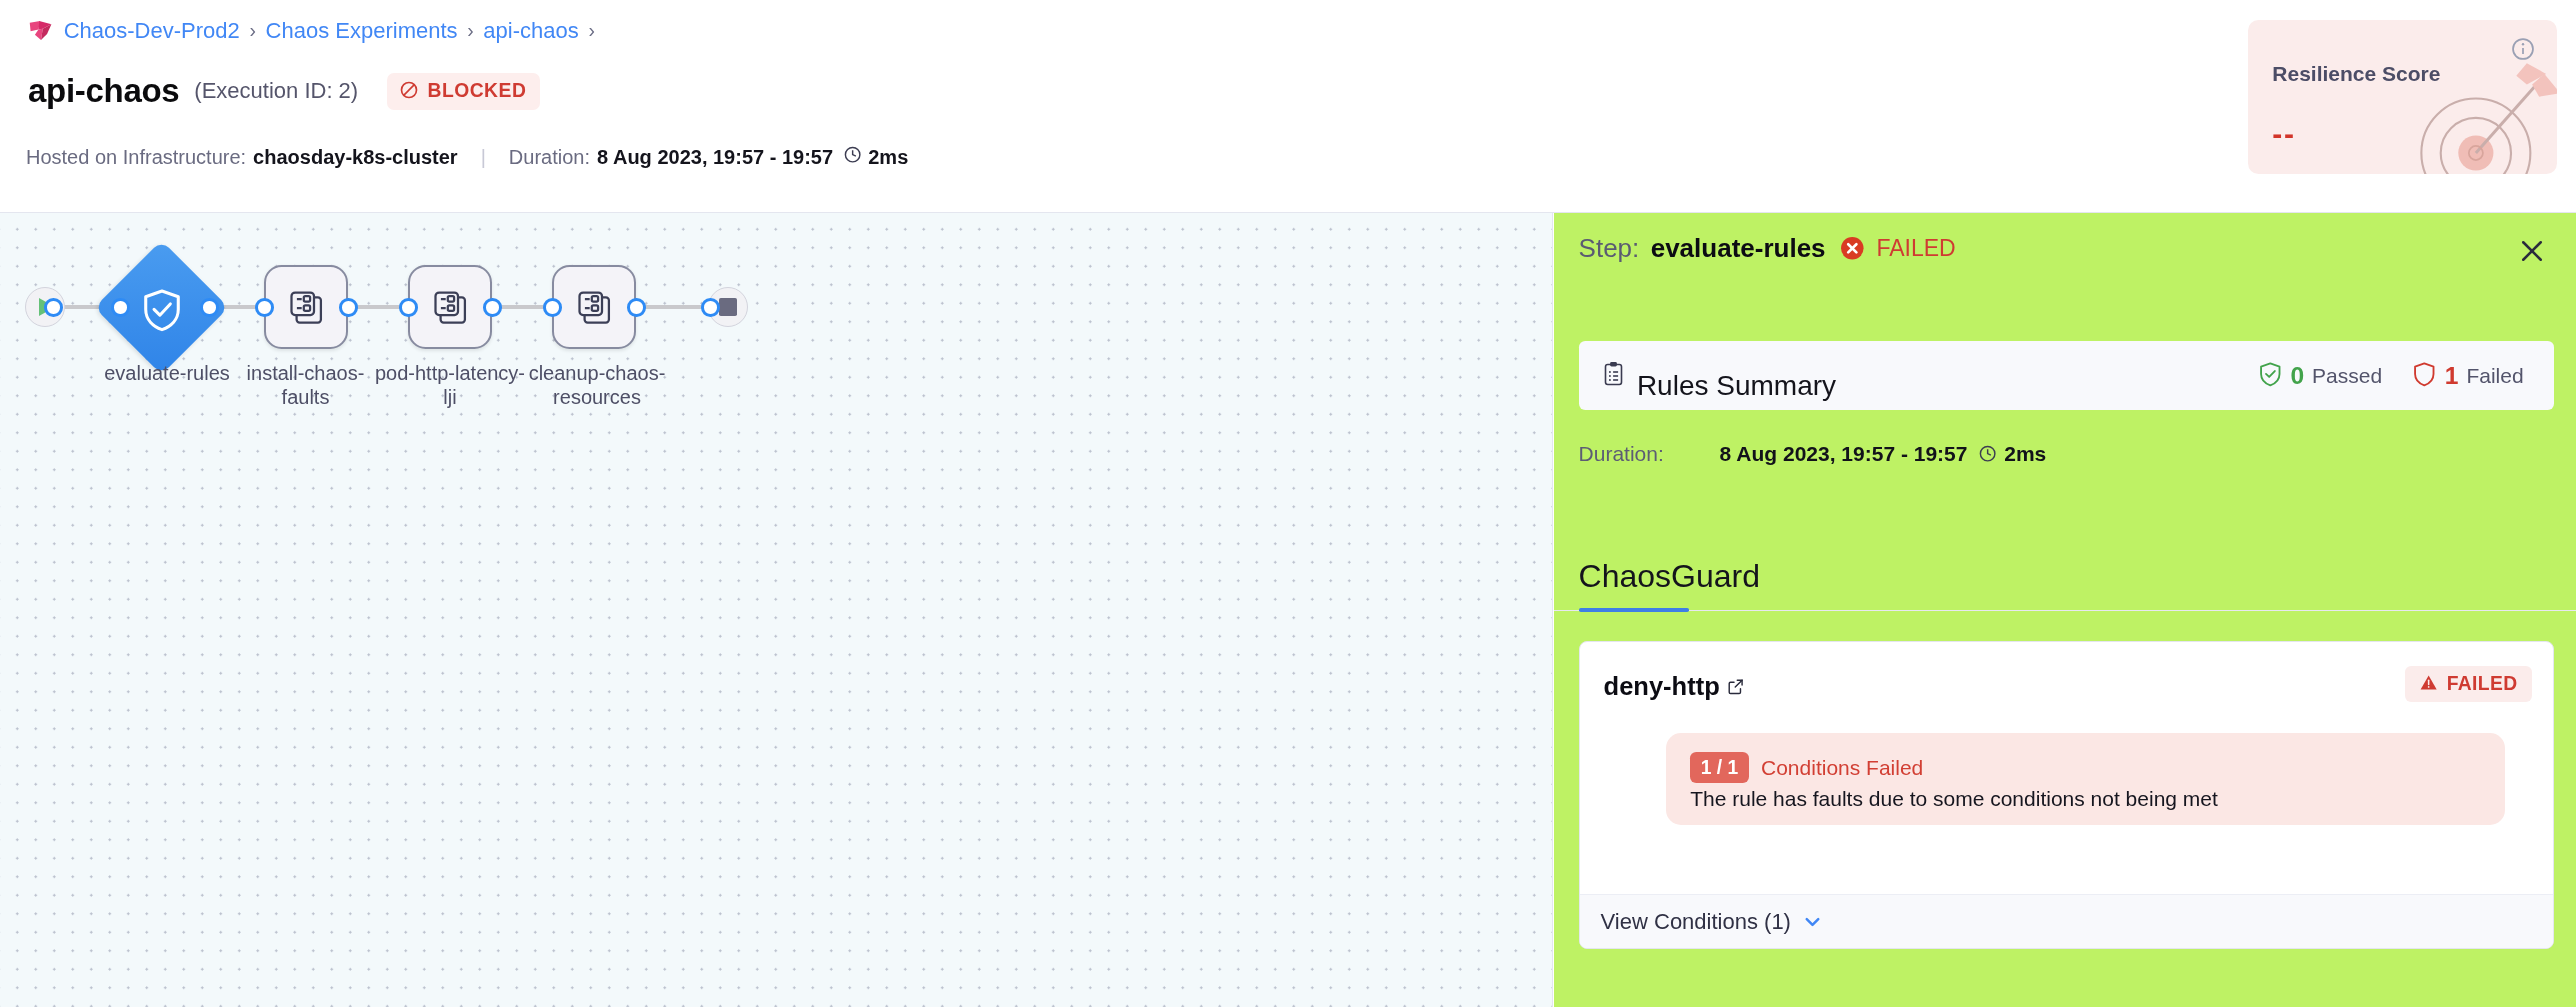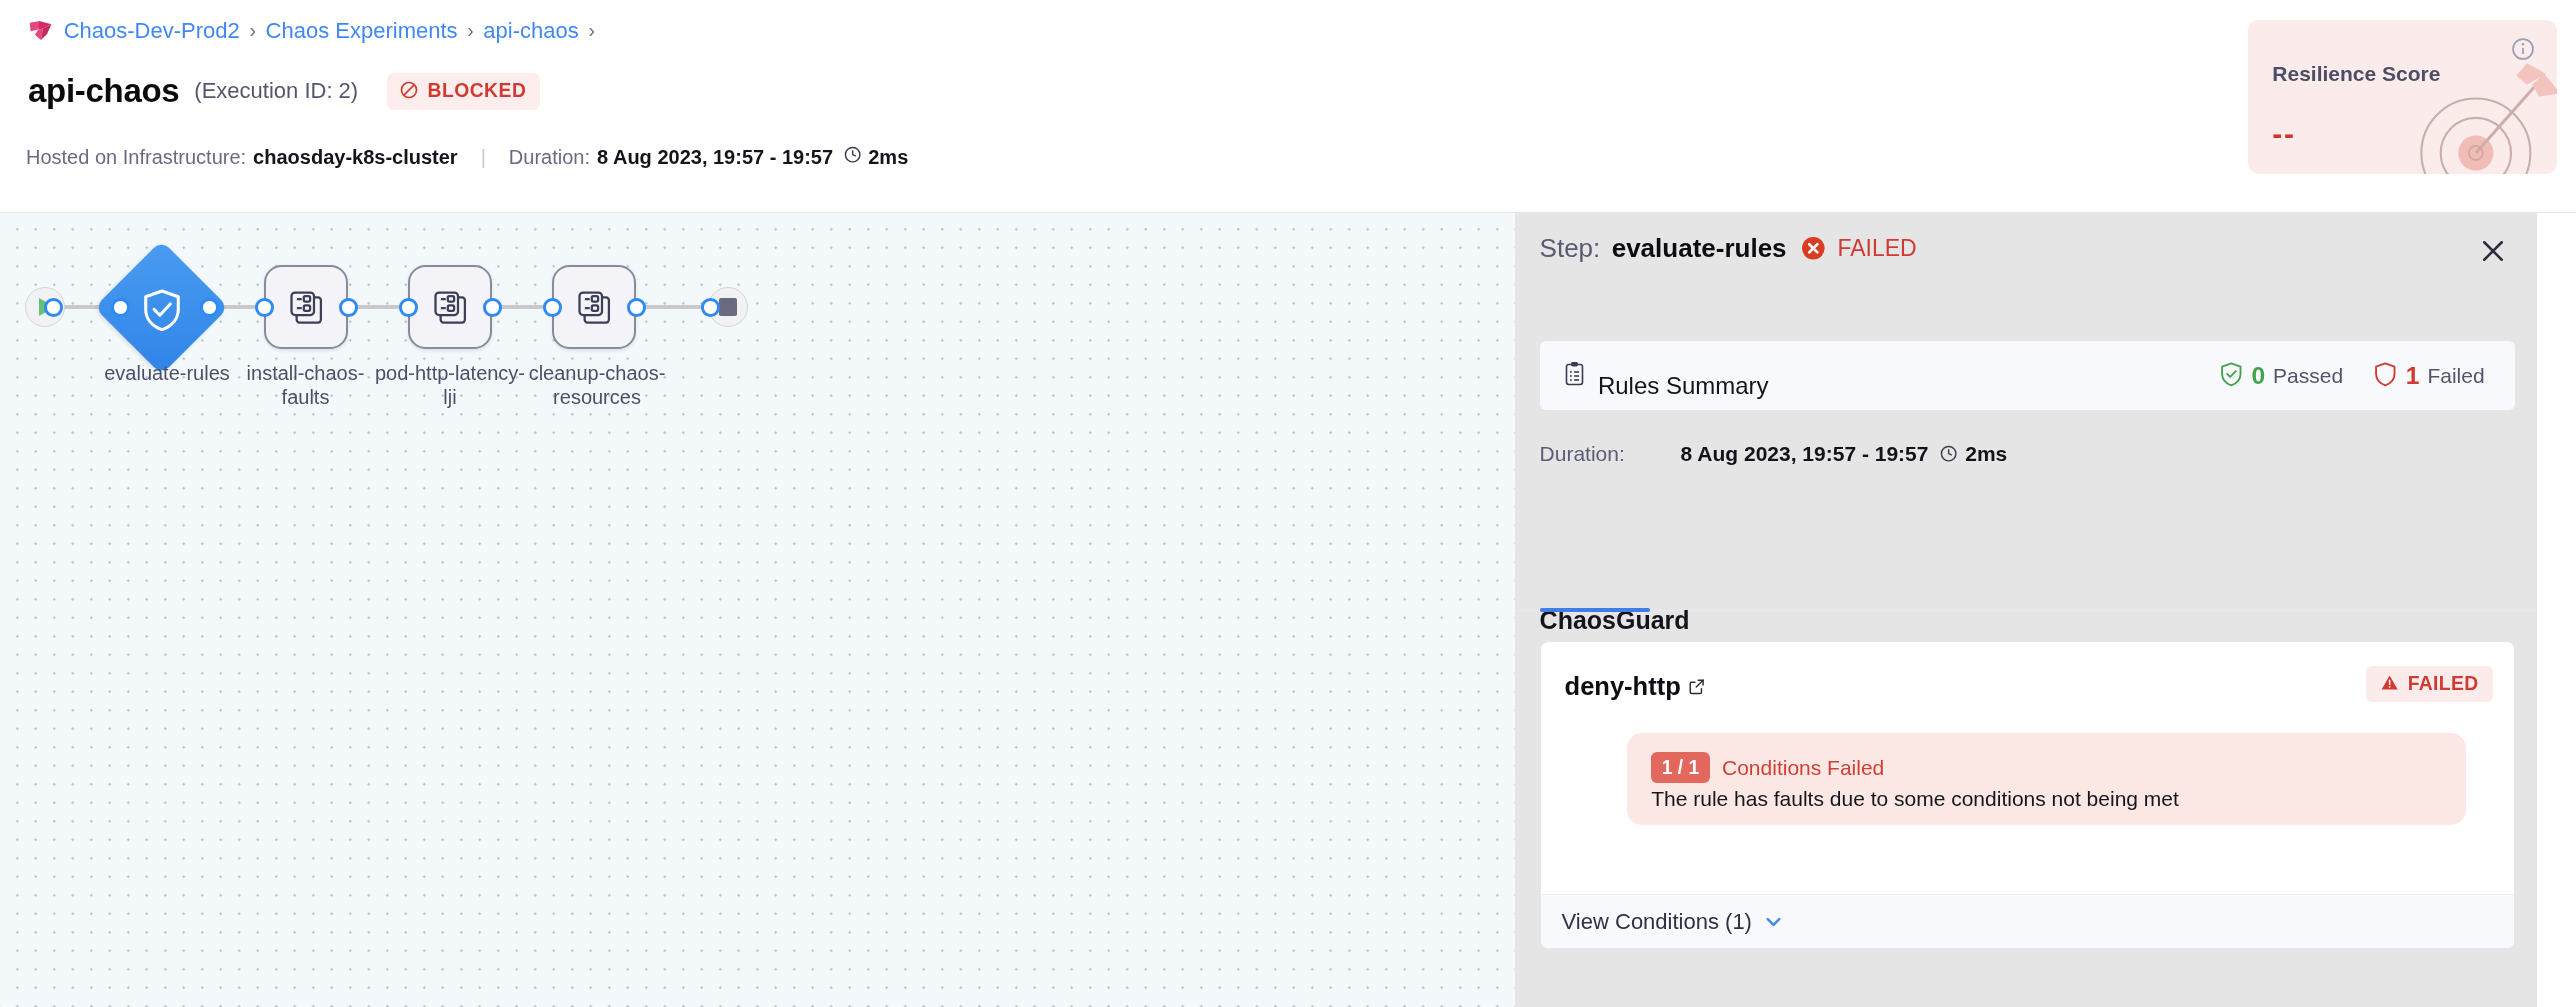--- a/index.html
+++ b/index.html
@@ -105,22 +105,22 @@
     display: flex; align-items: center; justify-content: center;
     box-shadow: 0 1.8px 3.5px rgba(0,0,0,.09);
   }
   .node-label {
     position: absolute; text-align: center; font-size: 20px; color: #4e4f66;
     line-height: 1.18; z-index: 5; white-space: pre-line;
   }
 
   
   .panel {
-    position: absolute; left: 1515px; top: 213px; width: 1022px; height: 795px;
-    background: #e5e5e5; overflow: hidden;
+    position: absolute; left: 1554px; top: 213px; width: 1022px; height: 795px;
+    background: #bef264; overflow: hidden;
   }
   .panel-head {
     position: absolute; left: 0; top: 0; width: 1022px; height: 74px;
   }
   .step-title-wrap {
     position: absolute; left: 24.6px; top: 20px;
     display: flex; align-items: center; gap: 11.4px;
   }
   .step-pre { font-size: 26px; color: #5a5b72; }
   .step-name { font-size: 26px; font-weight: bold; color: #0c0c13; }
@@ -131,21 +131,21 @@
   }
 
   .summary-card {
     position: absolute; left: 24.6px; top: 128px; width: 975px; height: 69px;
     background: #f8f9fc; border-radius: 6.2px;
   }
   .sum-left {
     position: absolute; left: 23px; top: 0; height: 69px;
     display: flex; align-items: center; gap: 12.3px;
   }
-  .sum-title { font-size: 24px; color: #14141c; margin-top: 20px; }
+  .sum-title { font-size: 28px; color: #14141c; margin-top: 20px; }
   .sum-right {
     position: absolute; right: 30px; top: 0; height: 69px;
     display: flex; align-items: center; gap: 30px;
   }
   .stat { display: flex; align-items: center; gap: 8px; }
   .stat-num { font-size: 24.6px; font-weight: bold; }
   .stat-num.pass { color: #42a34b; }
   .stat-num.fail { color: #d03a2f; }
   .stat-lbl { font-size: 21px; color: #53546b; }
 
@@ -154,21 +154,21 @@
   .kv-key { width: 141px; font-size: 21px; color: #5c5d74; }
   .kv-val { font-size: 21px; color: #12121a; font-weight: bold; display: flex; align-items: center; }
 
   .tabs {
     position: absolute; left: 0; top: 341px; width: 1022px; height: 57px;
     border-bottom: 1.8px solid #e7e8f0;
   }
   .tab {
     position: absolute; left: 24.6px; top: 0; height: 57px;
     display: flex; align-items: flex-start; padding-top: 4.4px;
-    font-size: 25px; font-weight: bold; color: #14141c; cursor: pointer; margin-top: 48px;
+    font-size: 32px; font-weight: normal; color: #14141c; cursor: pointer;
   }
   .tab-underline {
     position: absolute; left: 24.6px; top: 54px; width: 110px; height: 4.4px;
     background: #3e7ee6; border-radius: 1.8px;
   }
 
   .rule-card {
     position: absolute; left: 24.6px; top: 428px; width: 975px; height: 308px;
     background: #fff; border: 0.9px solid #e4e6ef; border-radius: 8px; overflow: hidden;
   }

